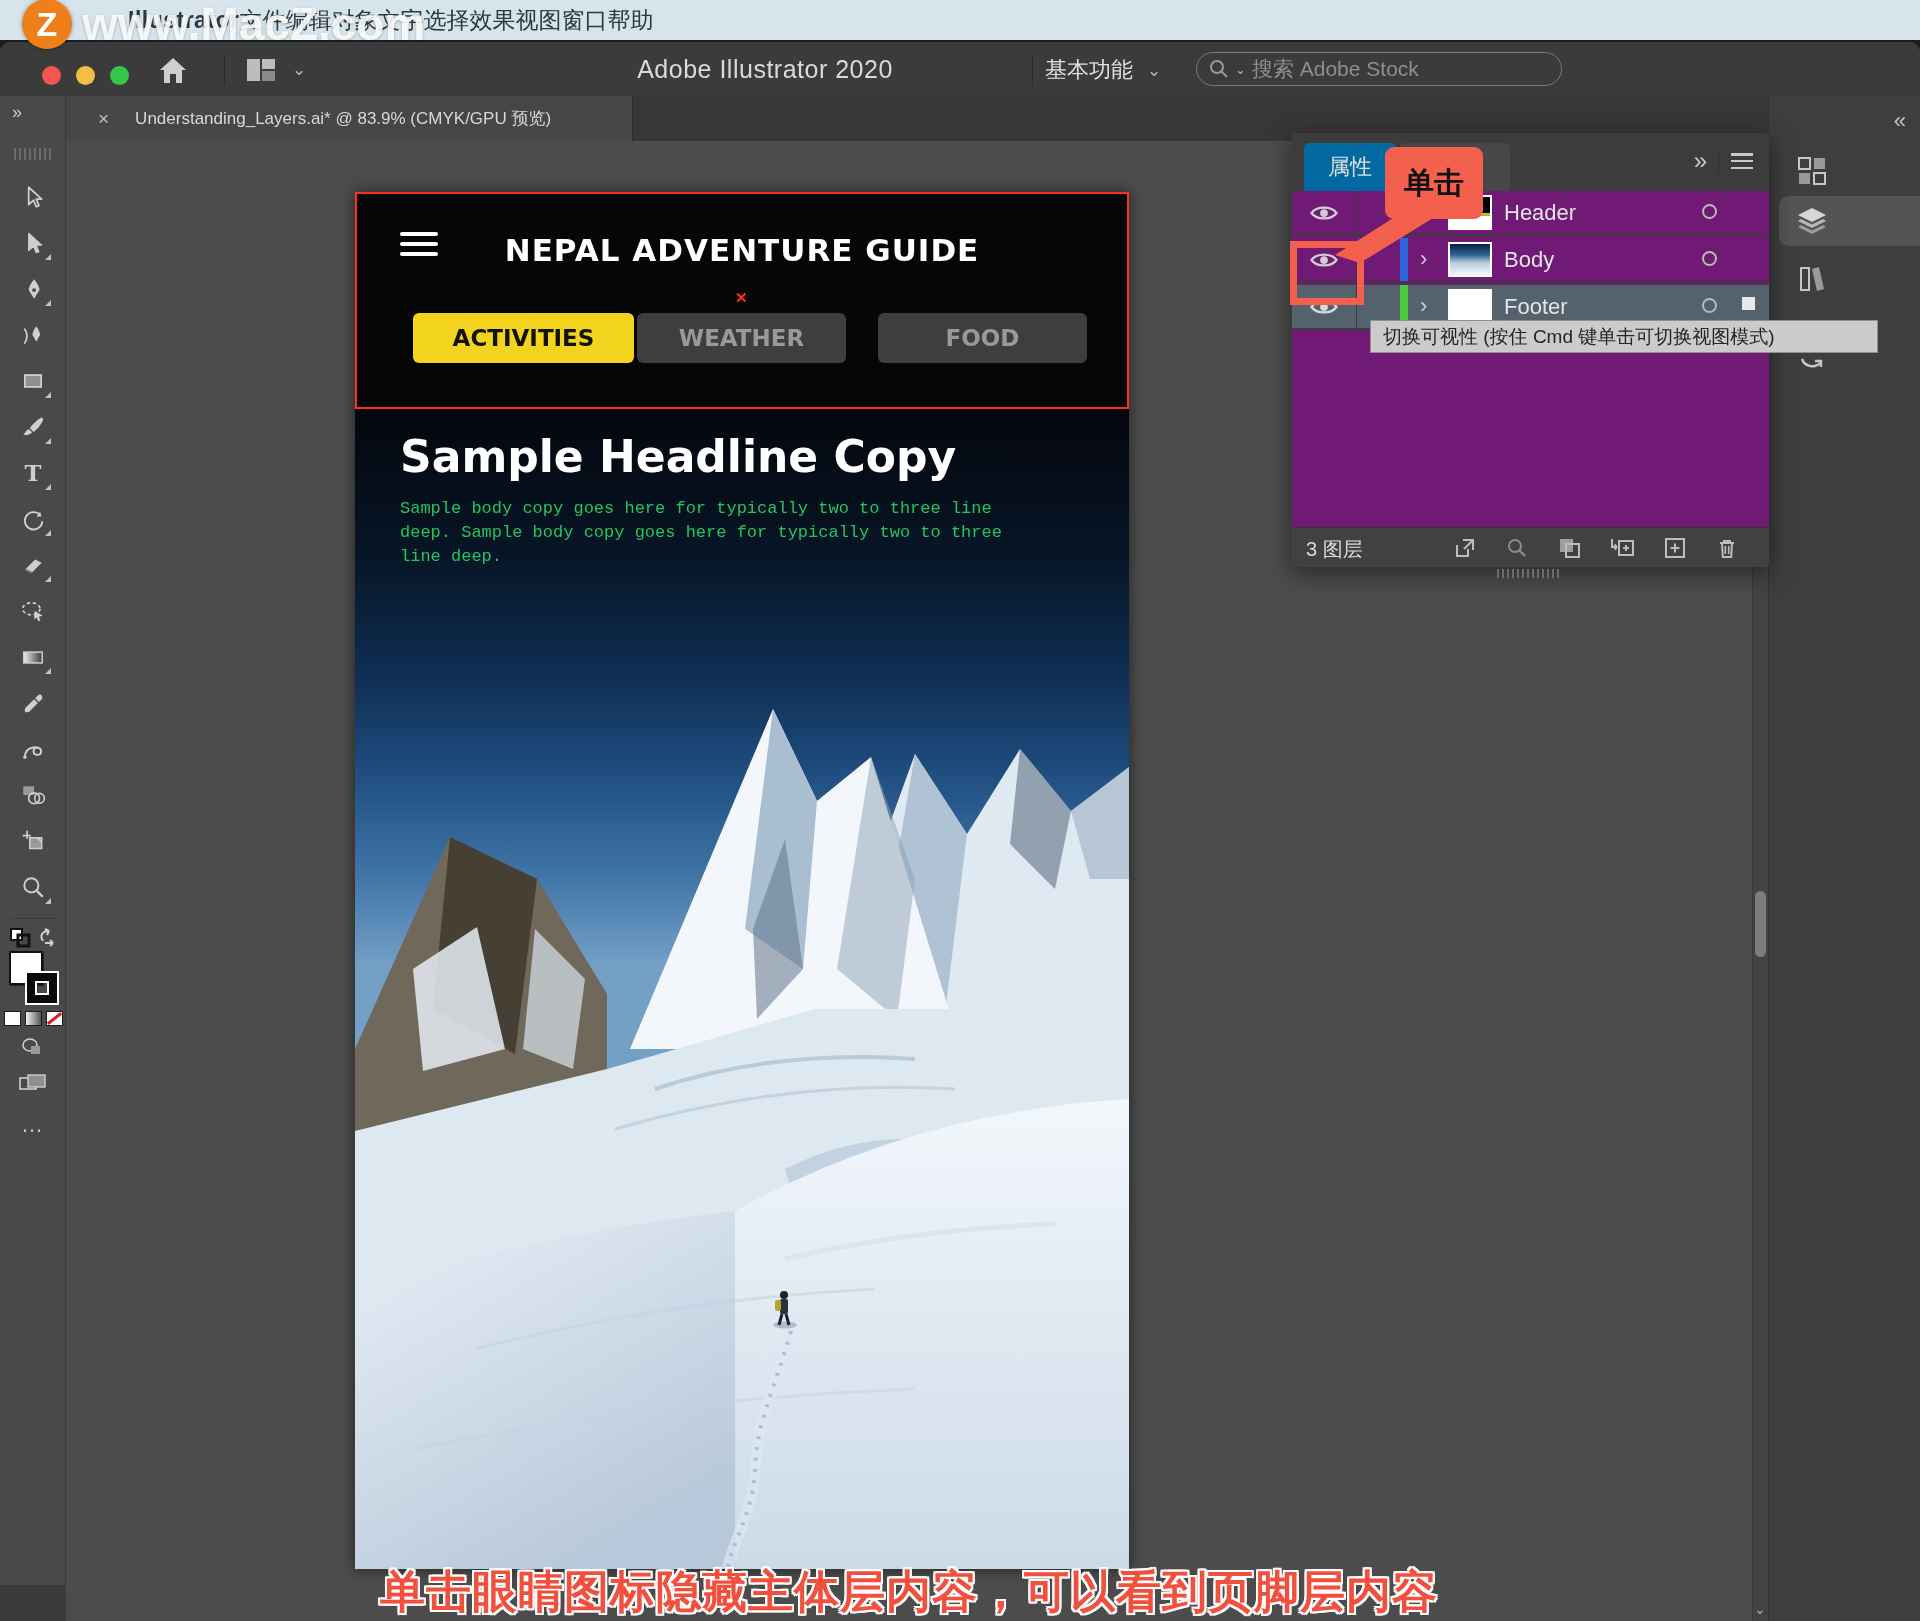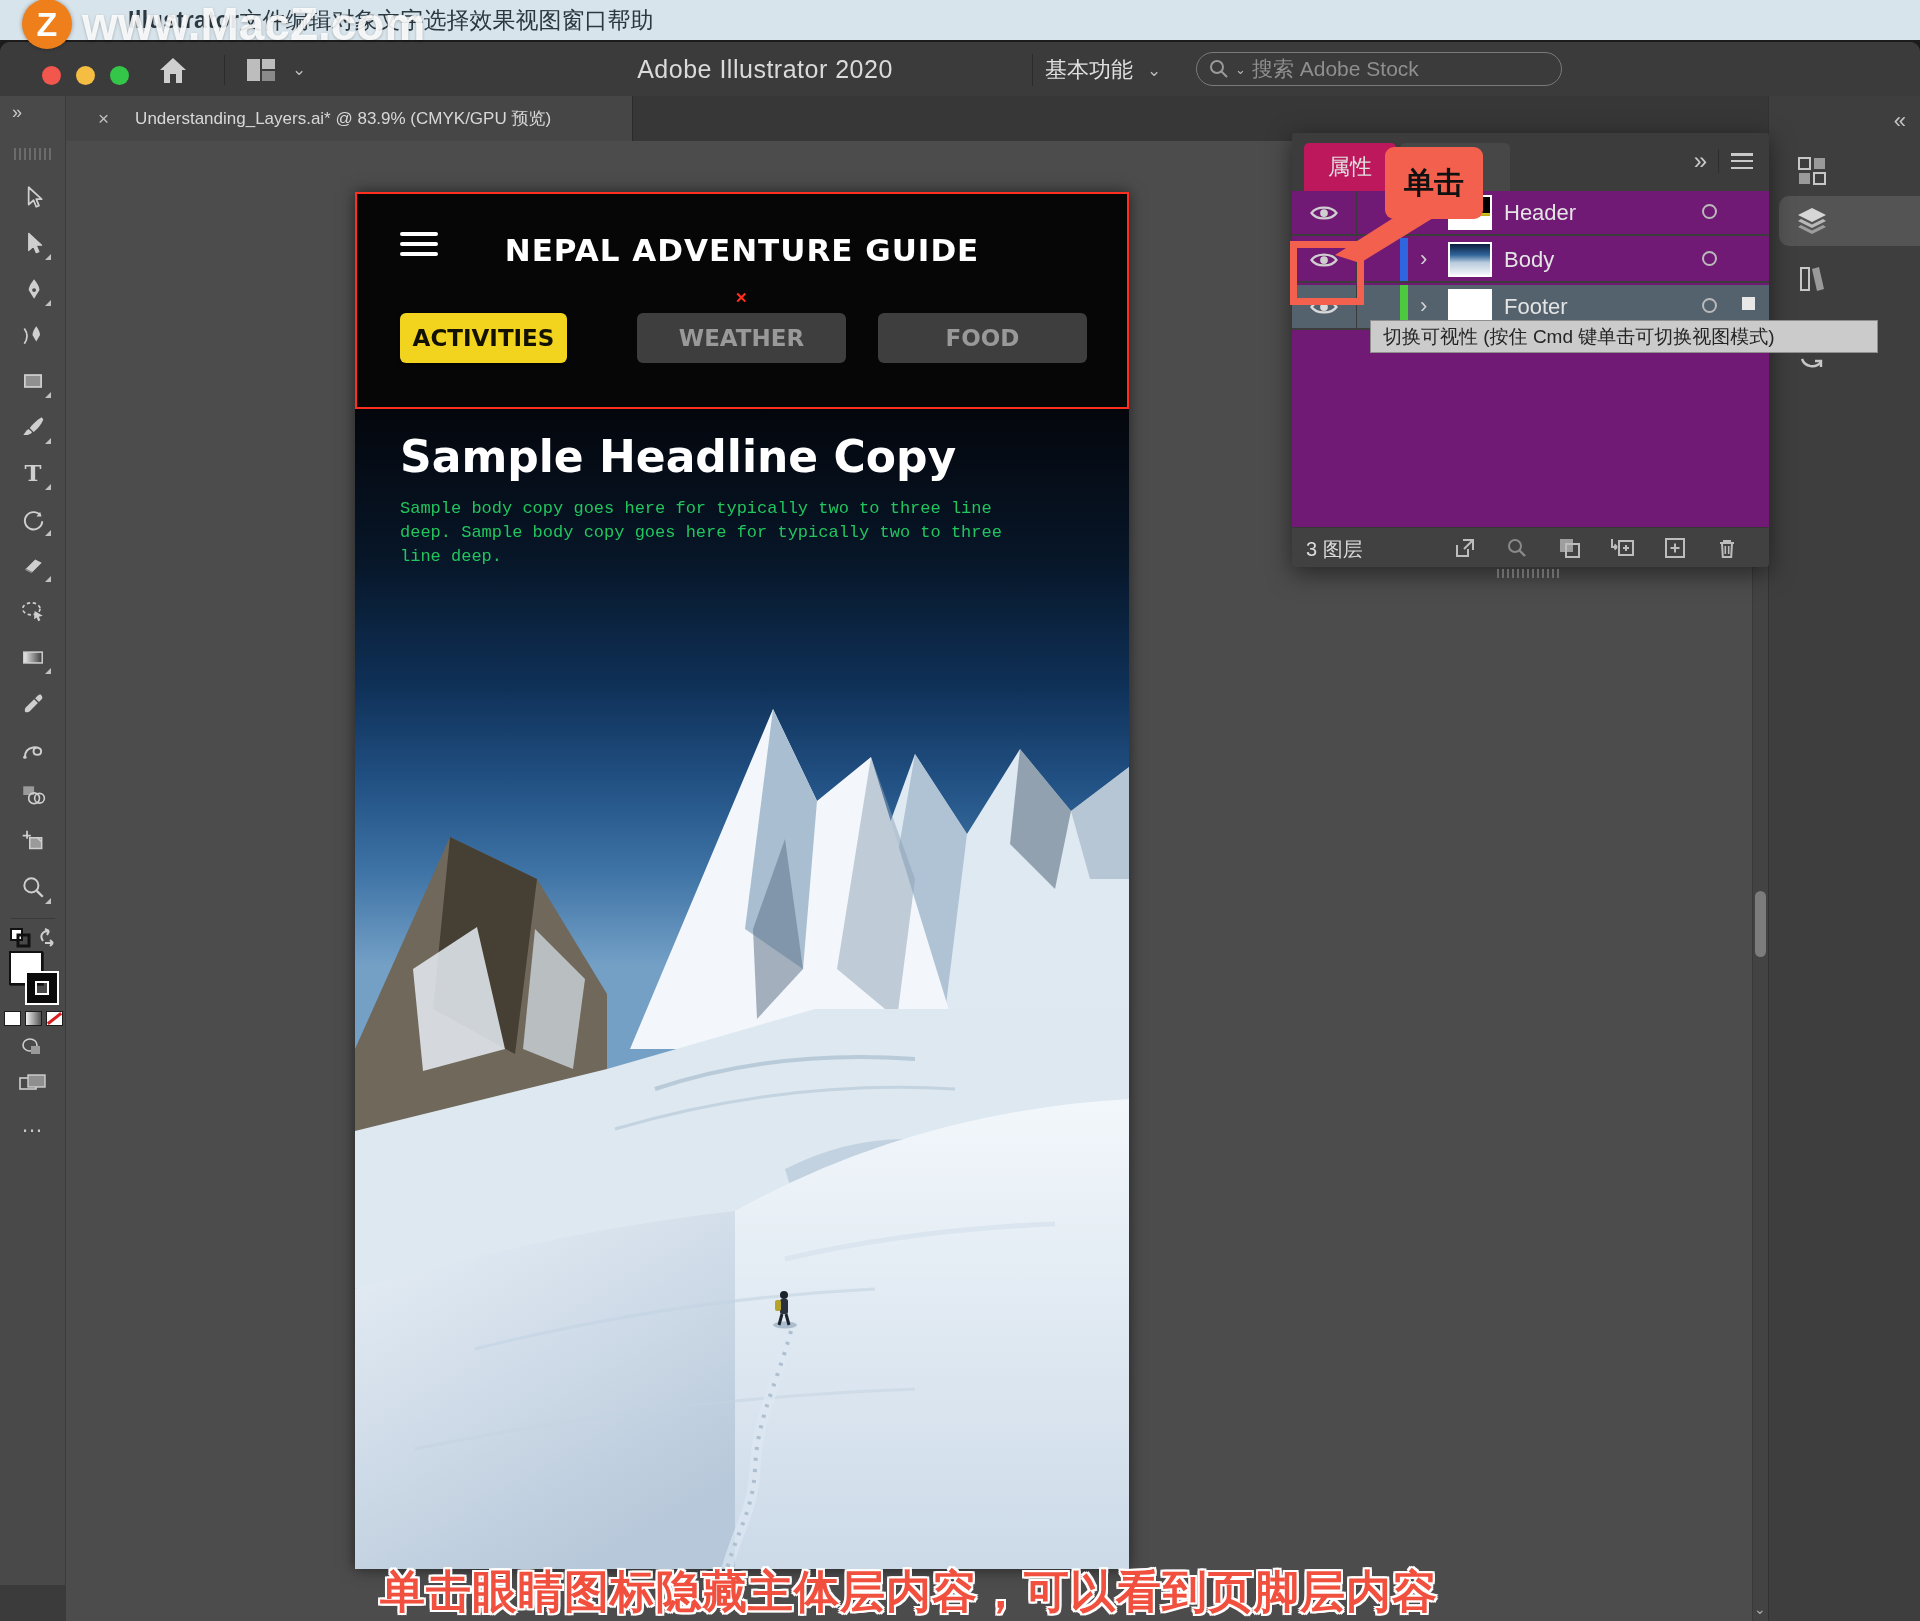--- a/index.html
+++ b/index.html
@@ -56,21 +56,21 @@
   .dots{color:#c9c9c9;font-size:22px;letter-spacing:2px;margin-top:14px;}
 
   
   .canvas{position:absolute;left:66px;top:99px;width:1686px;height:1486px;background:#4c4c4c;overflow:hidden;}
   .artboard{position:absolute;left:289px;top:51px;width:774px;height:1377px;box-shadow:0 0 14px rgba(0,0,0,.55);}
   .ab-header{position:absolute;left:0;top:0;width:774px;height:217px;background:#060606;}
   .hamburger{position:absolute;left:45px;top:40px;width:38px;}
   .hamburger div{height:4px;background:#fff;border-radius:2px;margin-bottom:6px;}
   .ab-title{position:absolute;left:0;top:40px;width:774px;text-align:center;color:#fff;font-size:31px;font-weight:bold;letter-spacing:1px;font-family:"DejaVu Sans",sans-serif;}
   .navbtn{position:absolute;top:121px;height:50px;border-radius:6px;display:flex;align-items:center;justify-content:center;font-size:23px;font-weight:bold;font-family:"DejaVu Sans",sans-serif;}
-  .navbtn.activities{left:45px;width:167px;color:#131200;box-shadow:0 2px 3px rgba(0,0,0,.6);}
+  .navbtn.activities{left:58px;width:221px;color:#131200;box-shadow:0 2px 3px rgba(0,0,0,.6);}
   .navbtn.weather{left:282px;width:209px;background:#3e3e3e;color:#999;}
   .navbtn.food{left:523px;width:209px;background:#3e3e3e;color:#999;}
   .sel-border{position:absolute;left:0;top:0;width:774px;height:217px;border:2px solid #ff2f1f;box-sizing:border-box;z-index:5;}
   .anchor-x{position:absolute;left:380px;top:97px;color:#ff2f1f;font-size:15px;z-index:6;font-weight:bold;}
   .ab-photo{position:absolute;left:0;top:217px;width:774px;height:1160px;overflow:hidden;}
   .ab-photo svg{display:block;}
   .headline{position:absolute;left:45px;top:22px;color:#fff;font-size:44px;font-weight:600;font-family:"DejaVu Sans",sans-serif;}
   .bodycopy{position:absolute;left:45px;top:88px;width:640px;color:#22c55e;font-size:17px;line-height:1.4;font-family:Liberation Mono, monospace;}
 
   .annotation{position:absolute;left:60px;top:1421px;width:1566px;text-align:center;font-size:45px;font-weight:bold;color:#f2503e;letter-spacing:1px;z-index:8;
@@ -84,21 +84,21 @@
   
   .dock{position:absolute;left:1768px;top:54px;width:152px;height:1525px;background:#3e3e3e;border-left:1px solid #333;box-sizing:border-box;}
   .dock .collapse{position:absolute;right:16px;top:12px;color:#c2c2c2;font-size:22px;letter-spacing:-2px;}
   .dock-ic{position:absolute;left:26px;width:34px;height:34px;display:flex;align-items:center;justify-content:center;}
   .dock-pill{position:absolute;left:10px;top:100px;width:142px;height:50px;background:#545454;border-radius:10px 0 0 10px;}
   .dock-div{position:absolute;left:16px;top:226px;width:54px;height:1px;background:#2e2e2e;}
 
   
   .panel{position:absolute;left:1292px;top:133px;width:477px;height:434px;background:#424242;border-radius:4px;box-shadow:0 6px 24px rgba(0,0,0,.5);z-index:30;}
   .panel-tabs{position:absolute;left:0;top:0;width:477px;height:58px;background:#3c3c3c;border-radius:4px 4px 0 0;}
-  .ptab{position:absolute;left:12px;top:10px;width:92px;height:48px;background:#be185d;border-radius:5px 5px 0 0;color:#e0e0e0;font-size:22px;display:flex;align-items:center;justify-content:center;}
+  .ptab{position:absolute;left:12px;top:10px;width:92px;height:48px;background:#0369a1;border-radius:5px 5px 0 0;color:#e0e0e0;font-size:22px;display:flex;align-items:center;justify-content:center;}
   .ptab2{position:absolute;left:108px;top:10px;width:110px;height:48px;background:#474747;border-radius:5px 5px 0 0;}
   .pexp{position:absolute;right:62px;top:14px;color:#c9c9c9;font-size:24px;}
   .pmenu-div{position:absolute;right:50px;top:16px;width:1px;height:24px;background:#2e2e2e;}
   .pmenu{position:absolute;right:16px;top:20px;width:22px;height:16px;display:flex;flex-direction:column;justify-content:space-between;}
   .pmenu div{height:2.5px;background:#c9c9c9;}
   .rows{position:absolute;left:0;top:58px;width:477px;height:336px;background:#701a75;}
   .lrow{position:absolute;left:0;width:477px;height:45px;border-bottom:2px solid #3c3c3c;box-sizing:border-box;}
   .lrow.selected{background:#54626e;}
   .eyecell{position:absolute;left:0;top:0;width:64px;height:100%;border-right:1px solid #3a3a3a;display:flex;align-items:center;justify-content:center;}
   .colorbar{position:absolute;left:108px;top:0;width:8px;height:100%;}

